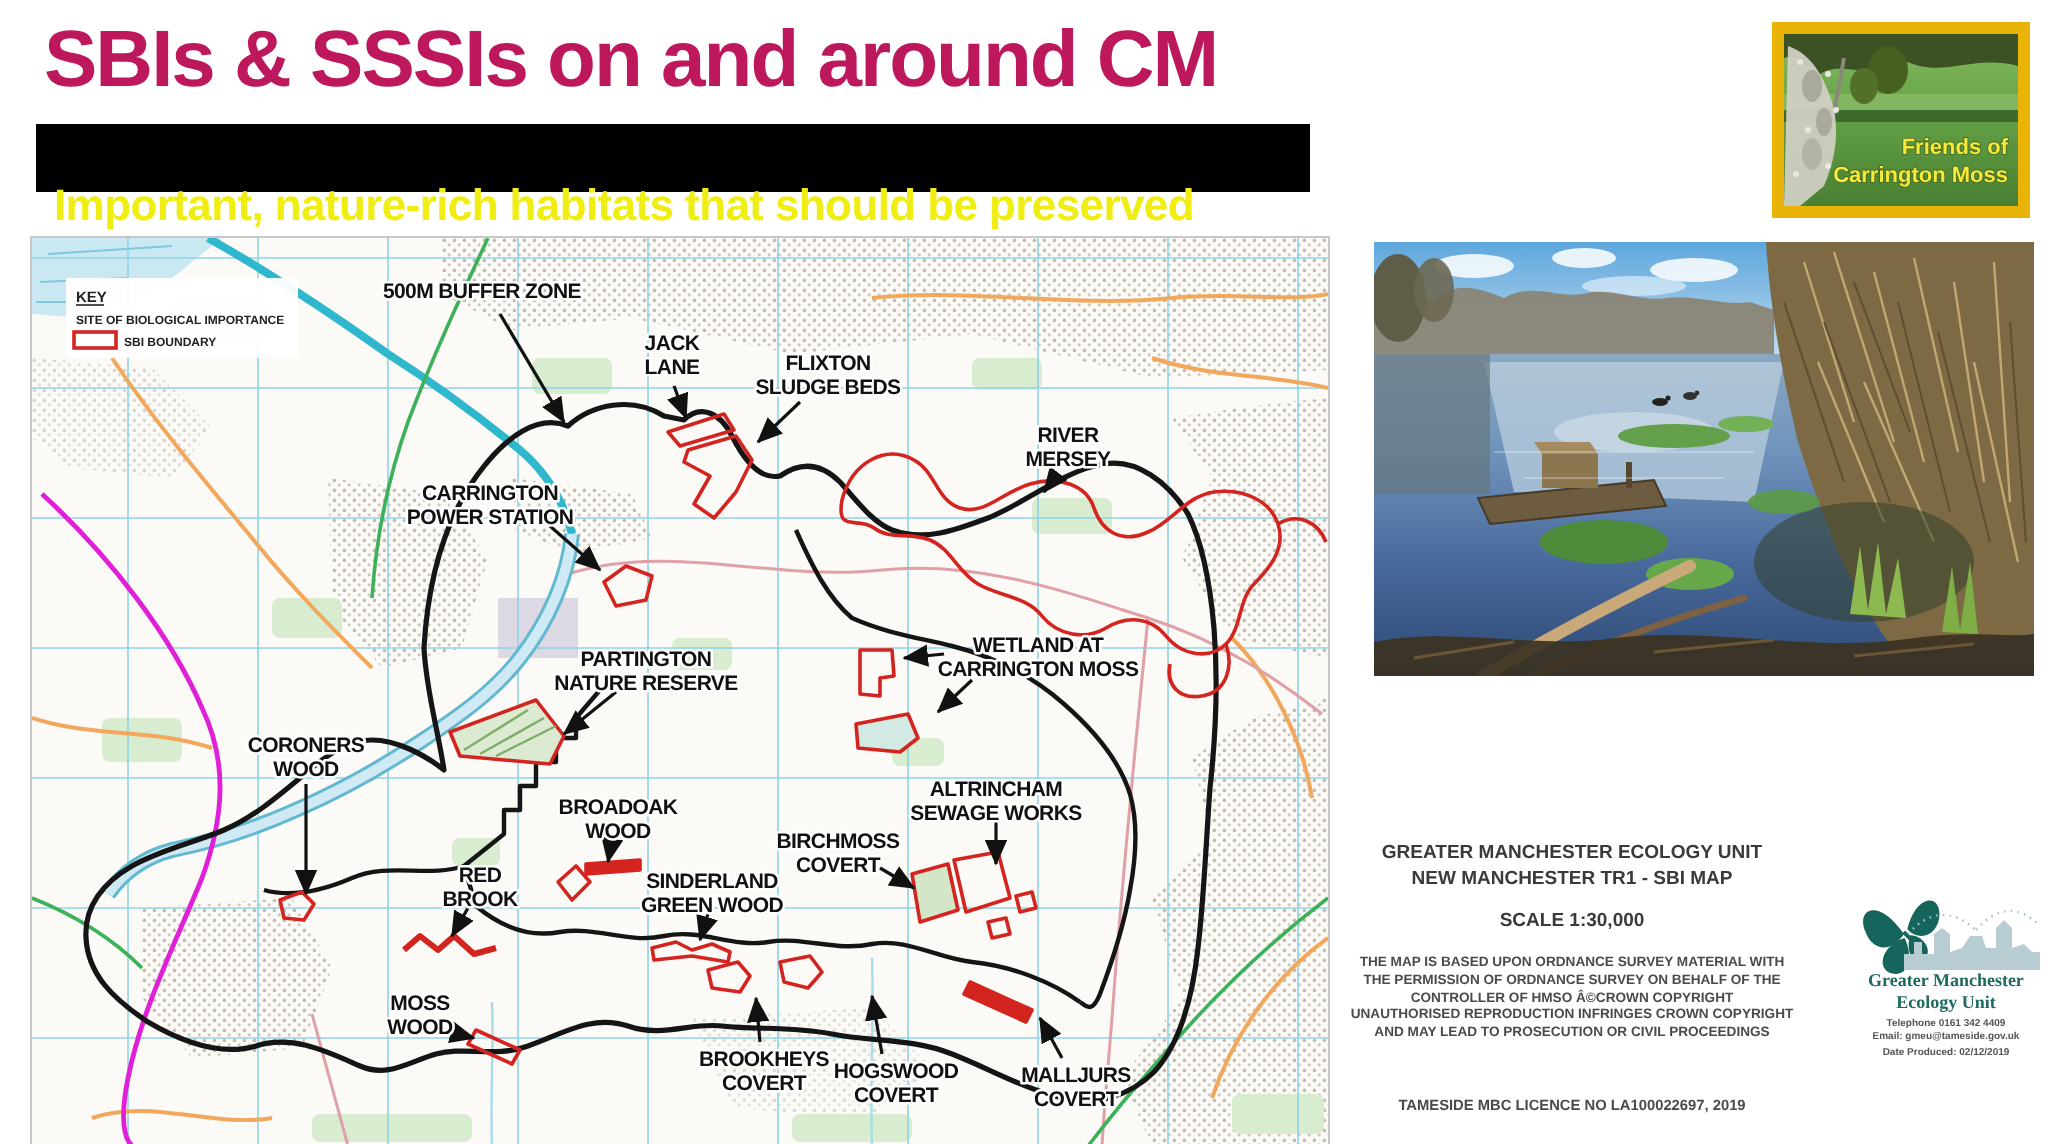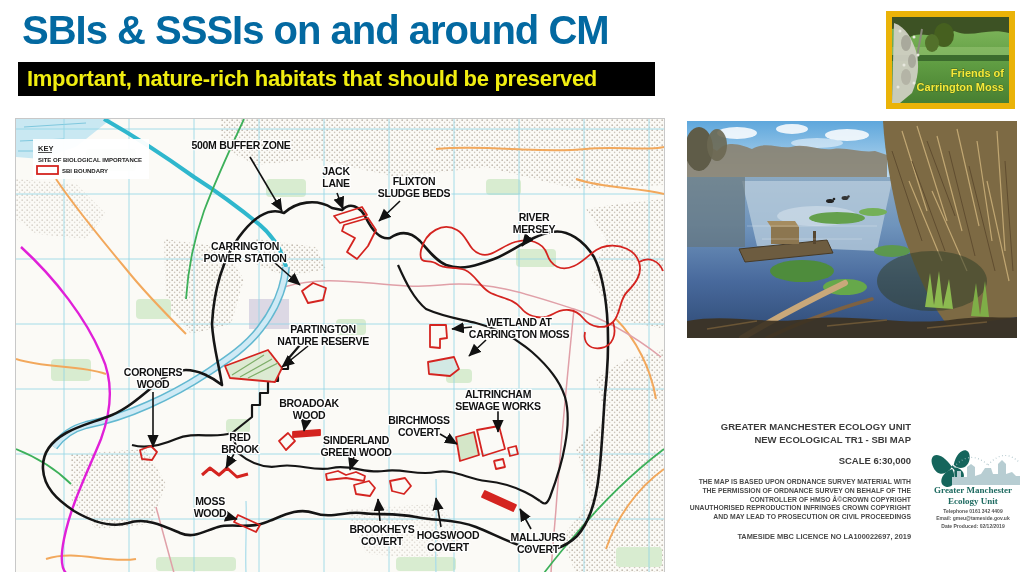--- a/index.html
+++ b/index.html
@@ -1,31 +1,31 @@
 <!DOCTYPE html>
 <html><head>
 <meta charset="utf-8">
 <style>
   html,body{margin:0;padding:0;background:#ffffff;}
   .slide{position:relative;width:1024px;height:572px;background:#ffffff;overflow:hidden;
          font-family:"Liberation Sans",sans-serif;}
   .title{position:absolute;left:22px;top:8px;margin:0;font-size:40px;font-weight:bold;
-         color:#0369a1;letter-spacing:-1px;white-space:nowrap;}
+         color:#be185d;letter-spacing:-1px;white-space:nowrap;}
   .subtitle-bar{position:absolute;left:18px;top:62px;width:637px;height:34px;background:#000;}
   .subtitle-bar span{display:block;padding-left:9px;line-height:34px;font-size:22px;font-weight:bold;
-         color:#f0ed10;letter-spacing:-0.3px;white-space:nowrap;}
+         color:#f0ed10;letter-spacing:-0.3px;white-space:nowrap;margin-top:24px;}
   .focm{position:absolute;left:886px;top:11px;width:117px;height:86px;border:6px solid #eab308;}
   .map-wrap{position:absolute;left:15px;top:118px;width:648px;height:454px;border:1px solid #c8c8c8;background:#fbfaf6;}
   .photo{position:absolute;left:687px;top:121px;width:330px;height:217px;}
-  .gmeu-text{position:absolute;left:661px;top:420px;width:250px;text-align:right;color:#3a3a3a;}
+  .gmeu-text{position:absolute;left:661px;top:420px;width:250px;text-align:center;color:#3a3a3a;}
   .gmeu-text .hline{font-size:9.5px;font-weight:bold;line-height:13px;}
   .gmeu-text .scale{margin-top:9px;font-size:9.5px;font-weight:bold;}
   .gmeu-text .copy{margin-top:12px;}
   .gmeu-text .copy div{font-size:6.8px;font-weight:bold;line-height:8.8px;color:#4a4a4a;}
-  .gmeu-text .lic{margin-top:10px;font-size:7.4px;font-weight:bold;color:#4a4a4a;}
+  .gmeu-text .lic{margin-top:26px;font-size:7.4px;font-weight:bold;color:#4a4a4a;}
   .gmeu-logo{position:absolute;left:922px;top:435px;width:102px;height:97px;}
   .map-label{font-family:"Liberation Sans",sans-serif;font-size:10.5px;font-weight:bold;fill:#111;
              text-anchor:middle;letter-spacing:-0.3px;paint-order:stroke;stroke:#ffffff;stroke-width:2.6px;
              stroke-linejoin:round;}
   .keytxt{font-family:"Liberation Sans",sans-serif;font-weight:bold;fill:#222;}
   svg{display:block;}
 </style>
 </head>
 <body>
 
@@ -315,22 +315,22 @@
       <path d="M 80,217 C 115,200 150,188 185,178" stroke="#7d6142" stroke-width="3.5" stroke-linecap="round" fill="none"></path>
       <path d="M 0,200 C 40,192 80,204 120,198 C 170,192 220,206 270,198 C 300,194 320,198 330,196 L 330,217 L 0,217 Z" fill="#3c3222" opacity="0.92"></path>
       <g stroke="#6b5636" stroke-width="1.5">
           <path d="M 20,208 L 70,200 M 140,205 L 200,199 M 240,207 L 300,201"></path>
         </g>
     </svg>
   </div>
 
   <div class="gmeu-text">
     <div class="hline">GREATER MANCHESTER ECOLOGY UNIT</div>
-    <div class="hline">NEW ECOLOGICAL TR1 - SBI MAP</div>
-    <div class="scale">SCALE 6:30,000</div>
+    <div class="hline">NEW MANCHESTER TR1 - SBI MAP</div>
+    <div class="scale">SCALE 1:30,000</div>
     <div class="copy" id="copyright-lines">
         <div>THE MAP IS BASED UPON ORDNANCE SURVEY MATERIAL WITH</div>
         <div>THE PERMISSION OF ORDNANCE SURVEY ON BEHALF OF THE</div>
         <div>CONTROLLER OF HMSO Â©CROWN COPYRIGHT</div>
         <div>UNAUTHORISED REPRODUCTION INFRINGES CROWN COPYRIGHT</div>
         <div>AND MAY LEAD TO PROSECUTION OR CIVIL PROCEEDINGS</div>
       </div>
     <div class="lic">TAMESIDE MBC LICENCE NO LA100022697, 2019</div>
   </div>
 

